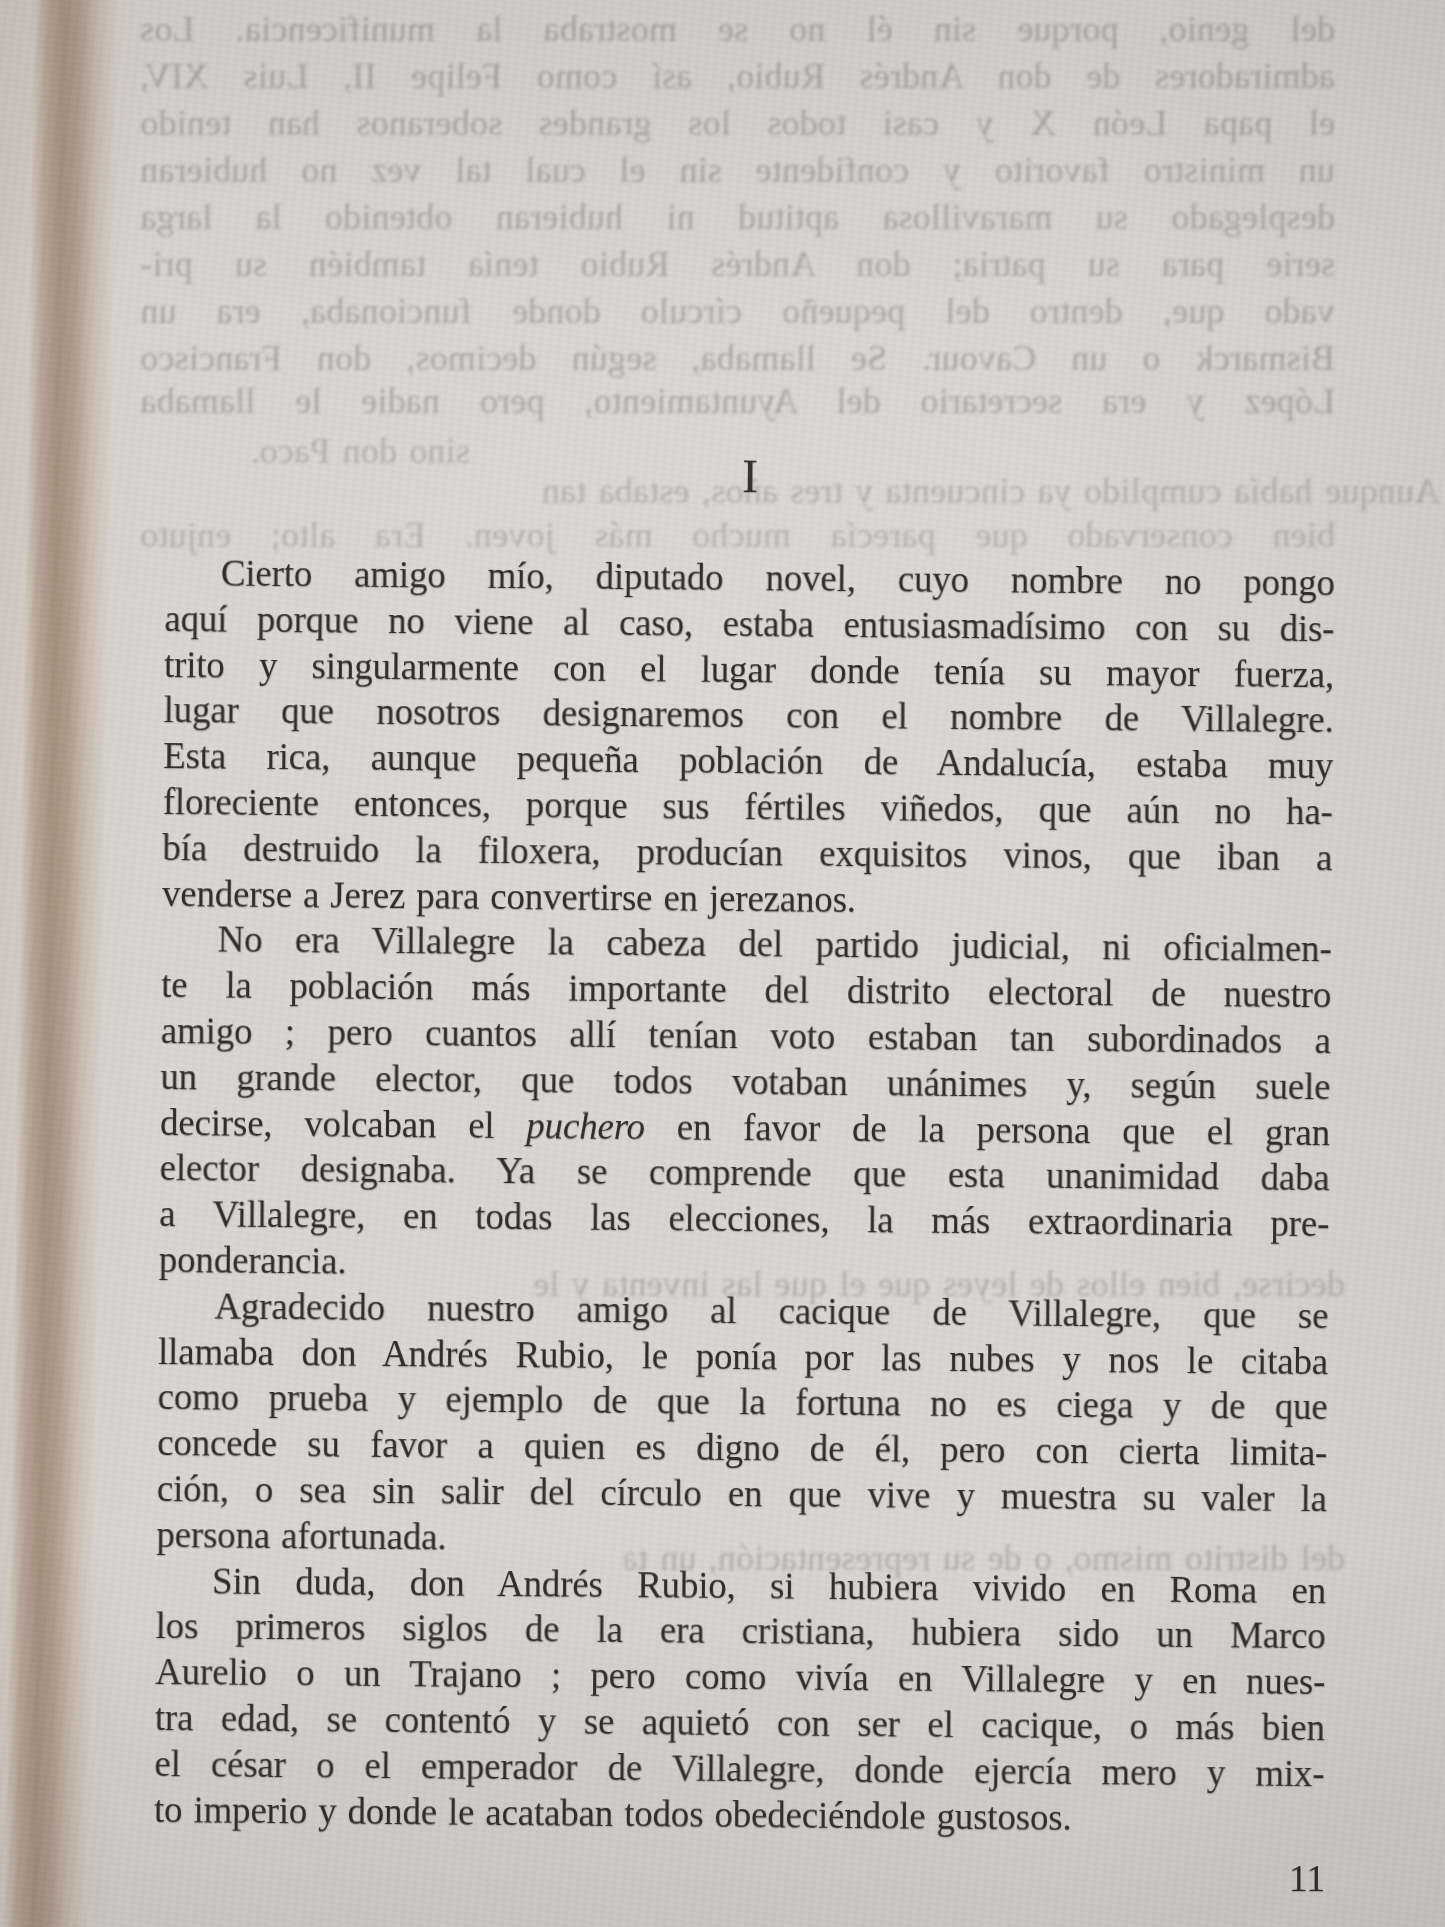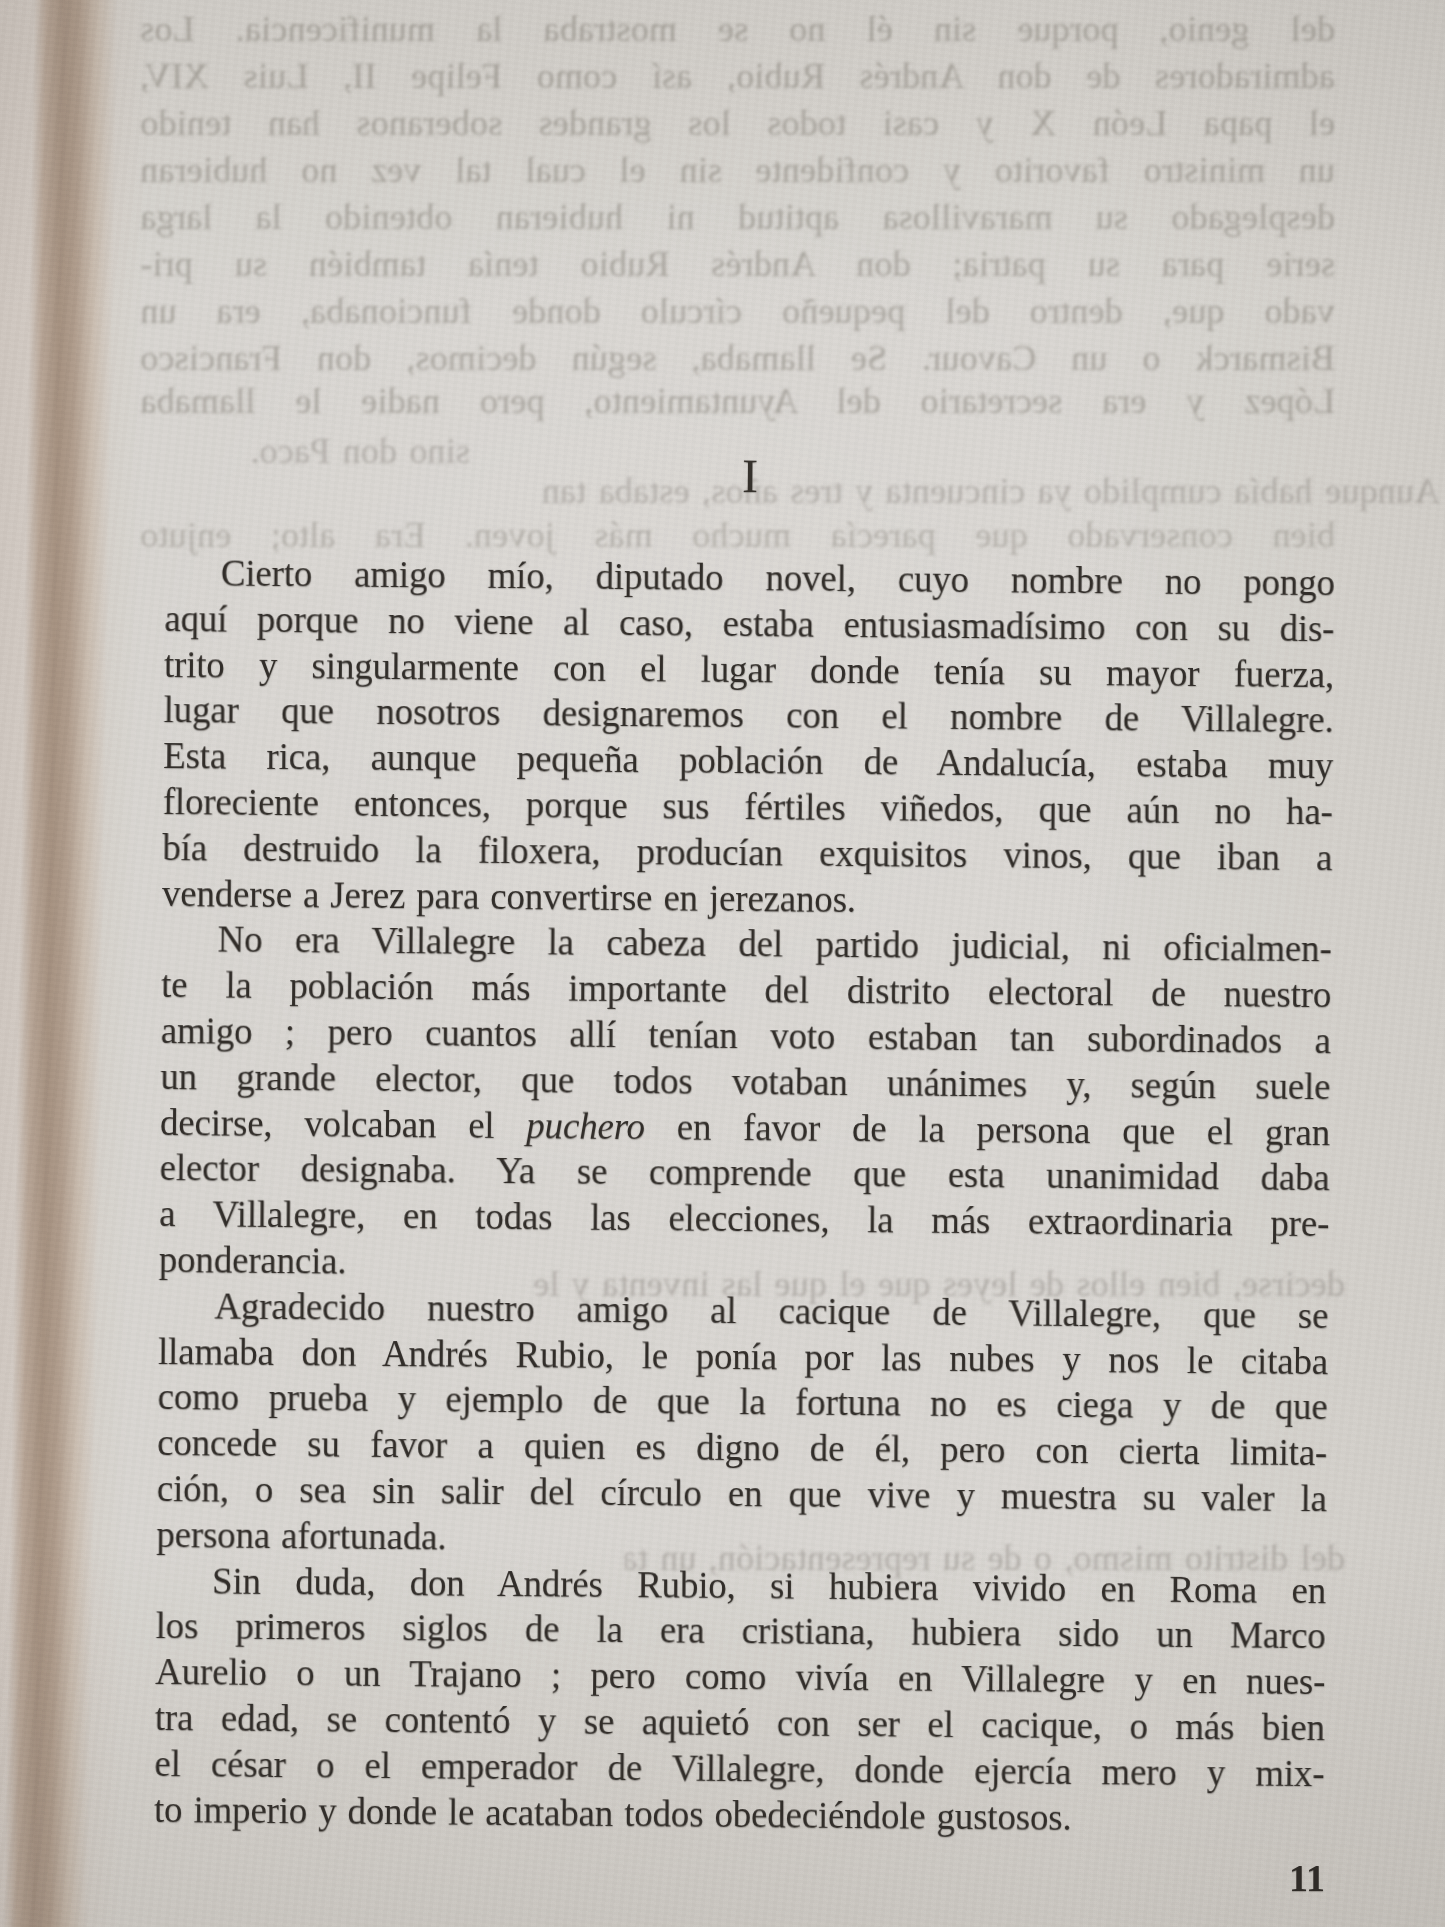--- a/index.html
+++ b/index.html
@@ -58,21 +58,20 @@
     white-space:nowrap;
   }
   .line.ind{padding-left:56px;}
   .line.end{text-align-last:left;}
   .it{font-style:italic;}
   .pagenum{
     position:absolute;left:1262px;top:1856px;width:90px;
     text-align:center;
     font-size:38px;color:#2f2b27;
     text-shadow:0 1px 1px rgba(50,45,40,0.30);
-    font-weight:bold;
   }
 </style>
 </head>
 <body>
 
 <div class="photo">
 
   <div class="shade shade-top"></div>
   <div class="shade shade-bottom"></div>
   <div class="shade shade-right"></div>

